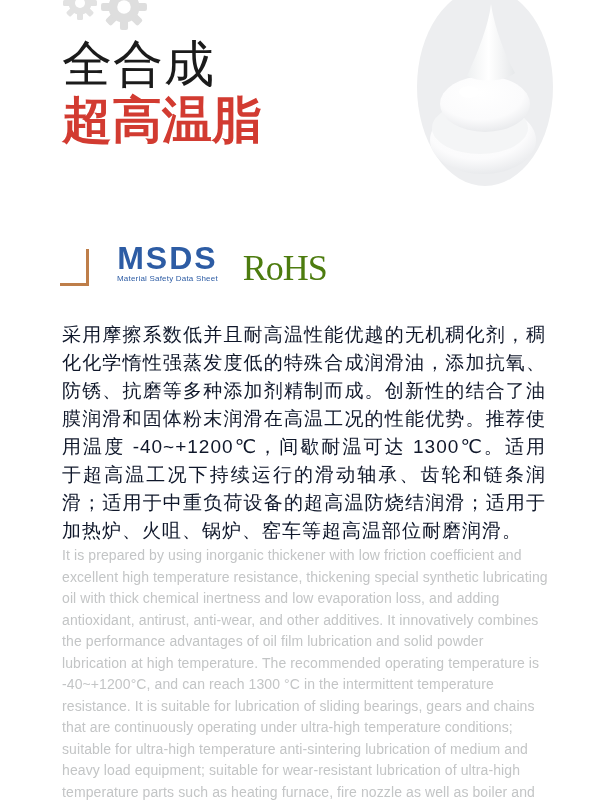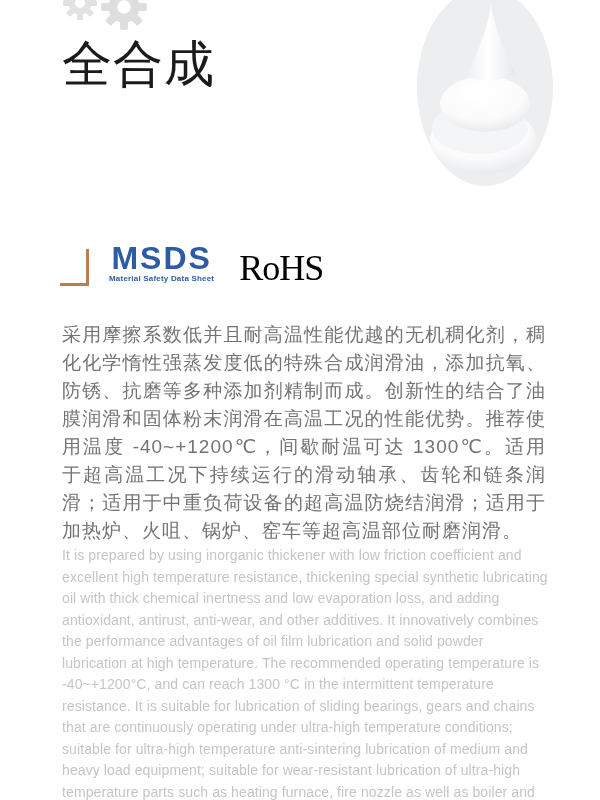--- a/index.html
+++ b/index.html
@@ -28,31 +28,31 @@
     position:absolute;left:62px;top:161px;
     font-size:20px;line-height:29px;font-style:italic;color:#9B9B9B;letter-spacing:1.2px;
   }
 
   
   .badges{position:absolute;left:60px;top:241px;height:46px;display:flex;align-items:flex-end;}
   .badge-sgs{position:relative;height:42px;padding:0 5px 6px 24px;margin-bottom:1px;}
   .sgs-text{font-size:32px;font-weight:700;color:#66696B;letter-spacing:-1px;line-height:34px;}
   .sgs-line-h{position:absolute;left:0;bottom:0;width:100%;height:3px;background:#BE7E49;}
   .sgs-line-v{position:absolute;right:0;bottom:0;width:3px;height:37px;background:#BE7E49;}
-  .badge-msds{margin-left:20px;margin-bottom:4px;text-align:center;}
+  .badge-msds{margin-left:28px;margin-bottom:4px;text-align:center;}
   .msds-text{font-size:32px;font-weight:800;color:#2D5CA4;letter-spacing:2px;line-height:28px;}
-  .msds-sub{font-size:8px;font-weight:700;color:#2D5CA4;letter-spacing:0.2px;white-space:nowrap;margin-top:2px;}
+  .msds-sub{font-size:8px;font-weight:400;color:#2D5CA4;letter-spacing:0.2px;white-space:nowrap;margin-top:2px;}
   .badge-rohs{margin-left:25px;margin-bottom:1px;
     font-family:"Liberation Serif","DejaVu Serif",serif;
-    font-size:36px;line-height:36px;color:#000000;letter-spacing:-1px;}
+    font-size:36px;line-height:36px;color:#4d7c0f;letter-spacing:-1px;}
 
   
   .desc-zh{
     position:absolute;left:62px;top:302px;width:484px;
-    font-size:19px;line-height:28px;color:#737373;
+    font-size:19px;line-height:28px;color:#0f172a;
     text-align:justify;letter-spacing:1px;font-weight:500;
   }
   .desc-en{
     position:absolute;left:62px;top:531px;width:486px;
     font-size:14px;line-height:21.5px;color:#C3C5C6;
     text-align:left;letter-spacing:0.1px;
   }
 </style>
 </head>
 <body>
@@ -97,20 +97,21 @@
       <ellipse cx="68" cy="99" rx="68" ry="99" fill="#EDEEF0"></ellipse>
       <ellipse cx="66" cy="152" rx="53" ry="34" fill="url(#blobShade)"></ellipse>
       <ellipse cx="63" cy="140" rx="48" ry="26" fill="#f4f5f6"></ellipse>
       <ellipse cx="68" cy="116" rx="45" ry="28" fill="url(#blobShade)"></ellipse>
       <path d="M74,16 C72,36 61,64 50,88 C63,95 86,94 98,85 C85,61 77,36 74,16 Z" fill="url(#coneShade)"></path>
       <ellipse cx="52" cy="104" rx="10" ry="6" fill="#ffffff" opacity="0.8"></ellipse>
     </svg>
   </div>
 
   <div class="title-black">全合成</div>
+  <div class="title-red">超高温脂</div>
 
 
   <div class="badges">
     <div class="badge-sgs">
       <span class="sgs-line-h"></span>
       <span class="sgs-line-v"></span>
     </div>
     <div class="badge-msds">
       <div class="msds-text">MSDS</div>
       <div class="msds-sub">Material Safety Data Sheet</div>

